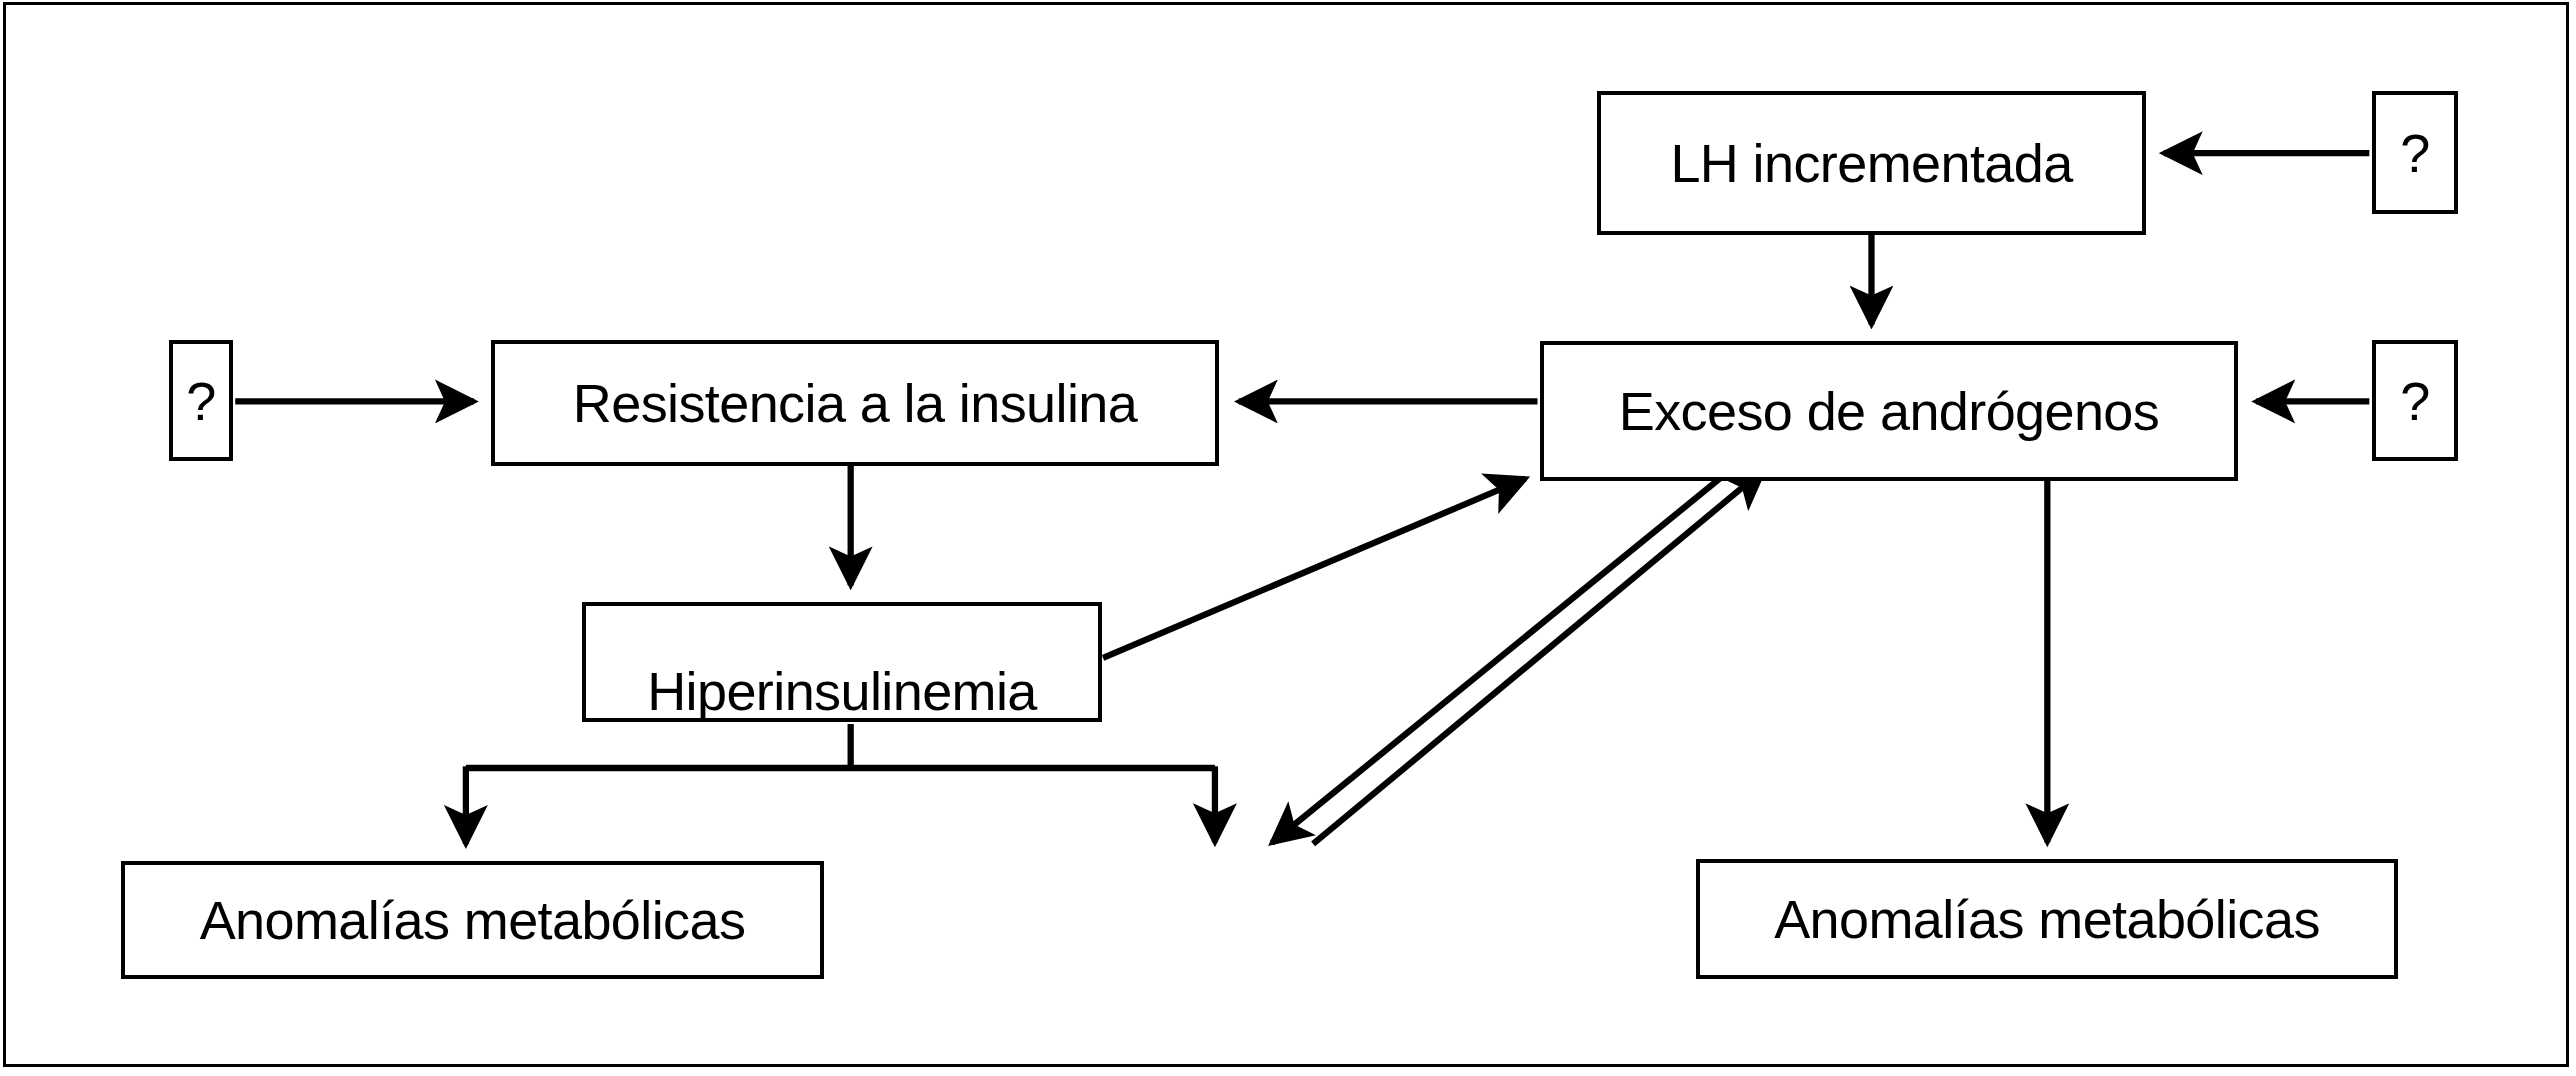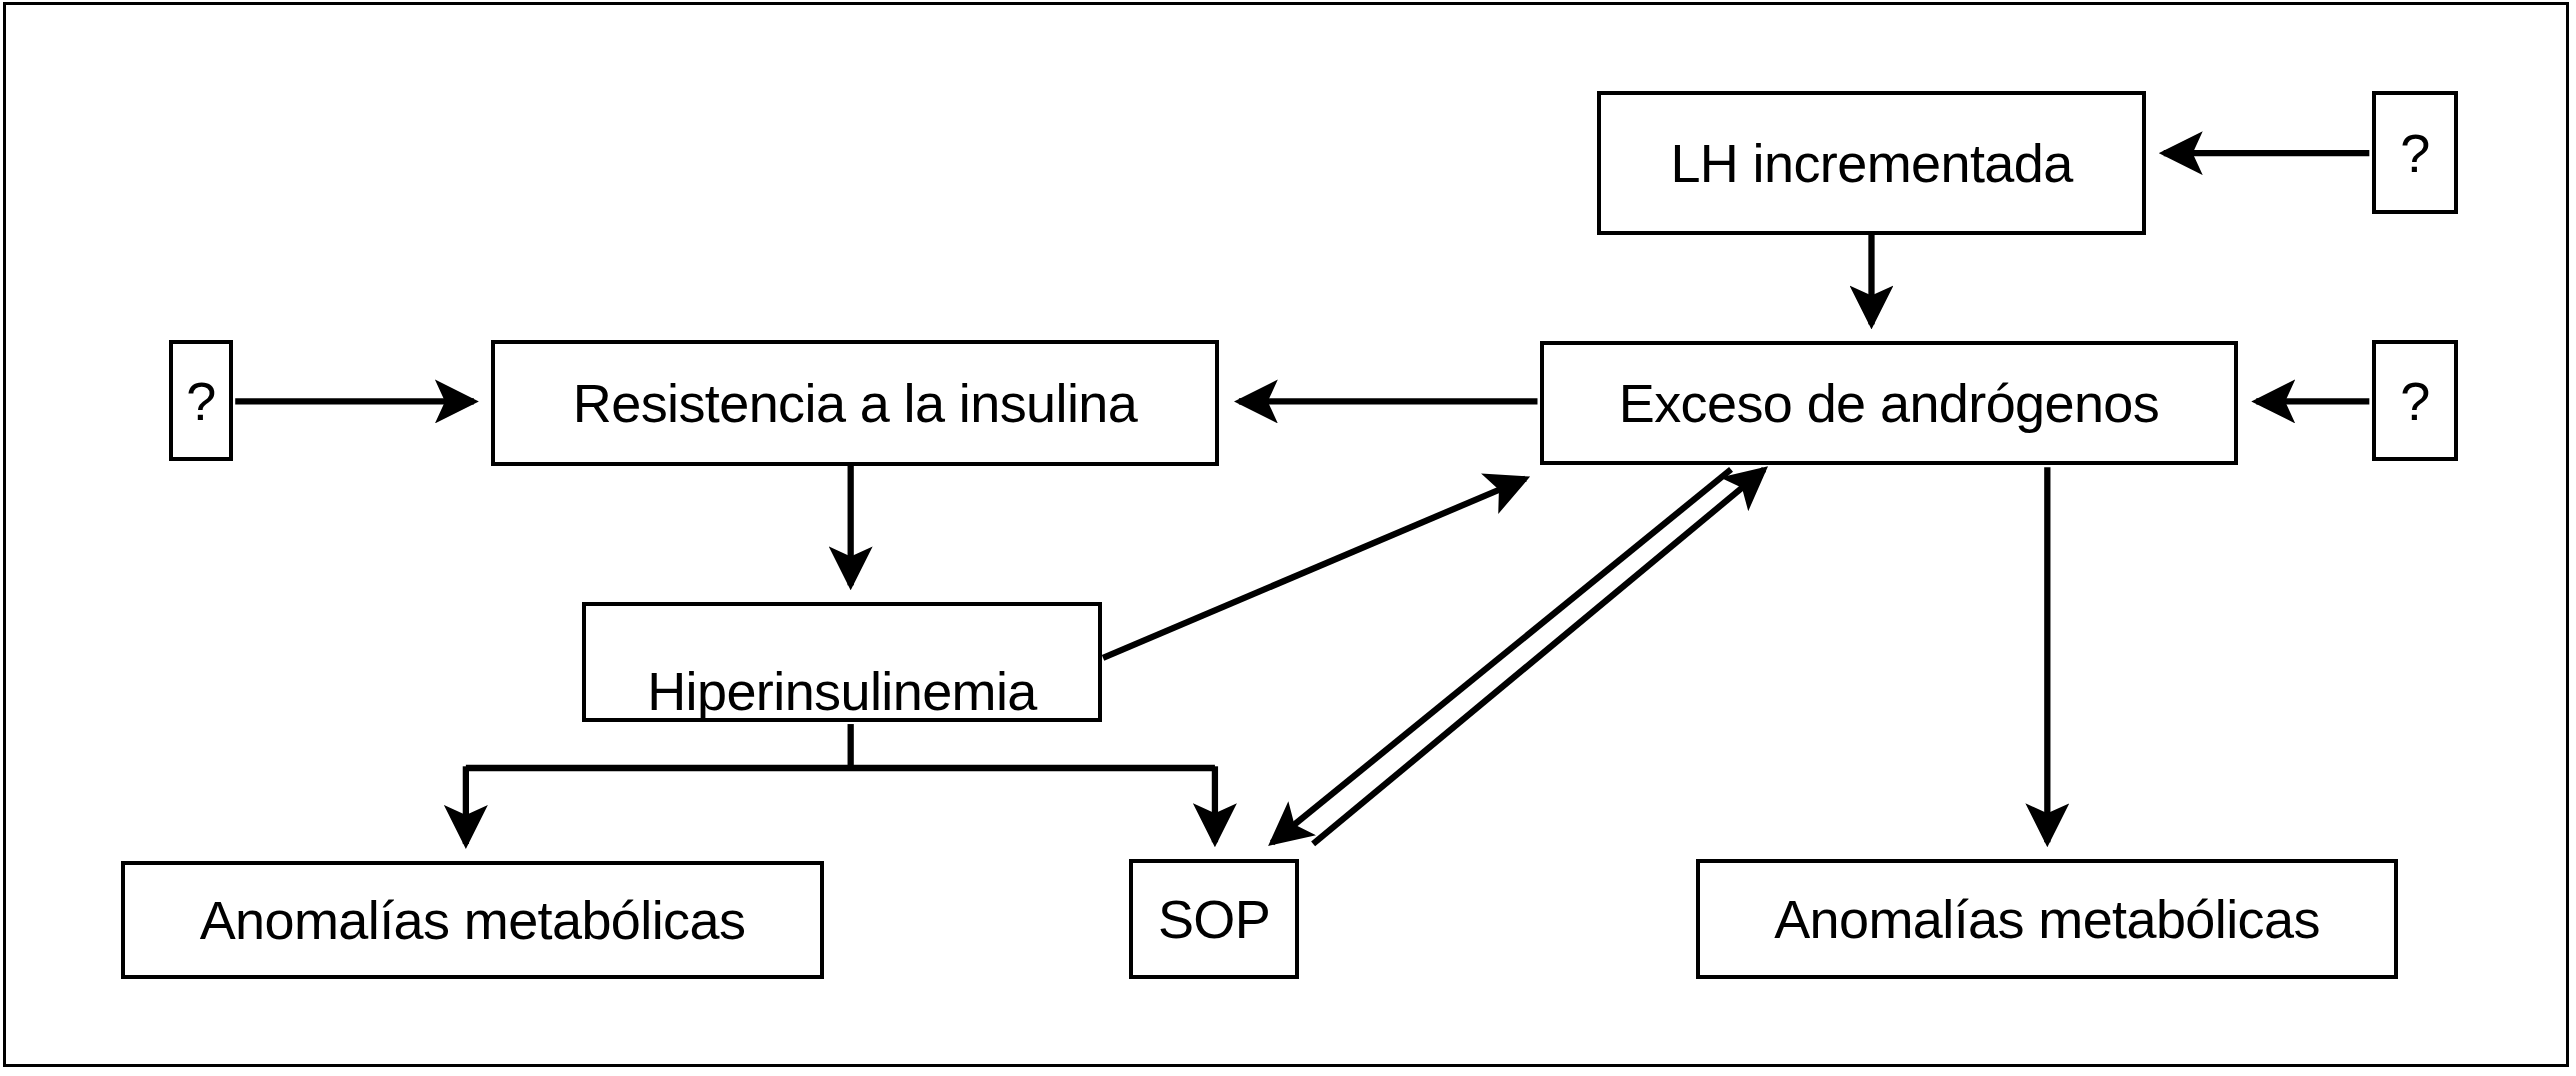--- a/index.html
+++ b/index.html
@@ -137,37 +137,34 @@
   </div>
 
   <div class="node qmark" style="left:169px; top:340px; width:64px; height:121px;">
     <span class="node-label">?</span>
   </div>
 
   <div class="node" style="left:491px; top:340px; width:728px; height:126px;">
     <span class="node-label">Resistencia a la insulina</span>
   </div>
 
-  <div class="node" style="left:1540px; top:341px; width:698px; height:124px;">
+  <div class="node" style="left:1540px; top:341px; width:698px; height:140px;">
     <span class="node-label">Exceso de andrógenos</span>
   </div>
 
   <div class="node qmark" style="left:2372px; top:340px; width:86px; height:121px;">
     <span class="node-label">?</span>
   </div>
 
   <div class="node" style="left:582px; top:602px; width:520px; height:120px;align-items:flex-end;">
     <span class="node-label">Hiperinsulinemia</span>
   </div>
 
   <div class="node" style="left:121px; top:861px; width:703px; height:118px;">
     <span class="node-label">Anomalías metabólicas</span>
   </div>
 
-  <div class="node small" style="left:1129px; top:859px; width:170px; height:120px;">
-    <span class="node-label">SOP</span>
-  </div>
 
   <div class="node" style="left:1696px; top:859px; width:702px; height:120px;">
     <span class="node-label">Anomalías metabólicas</span>
   </div>
 </div>
 
 
 </body></html>

